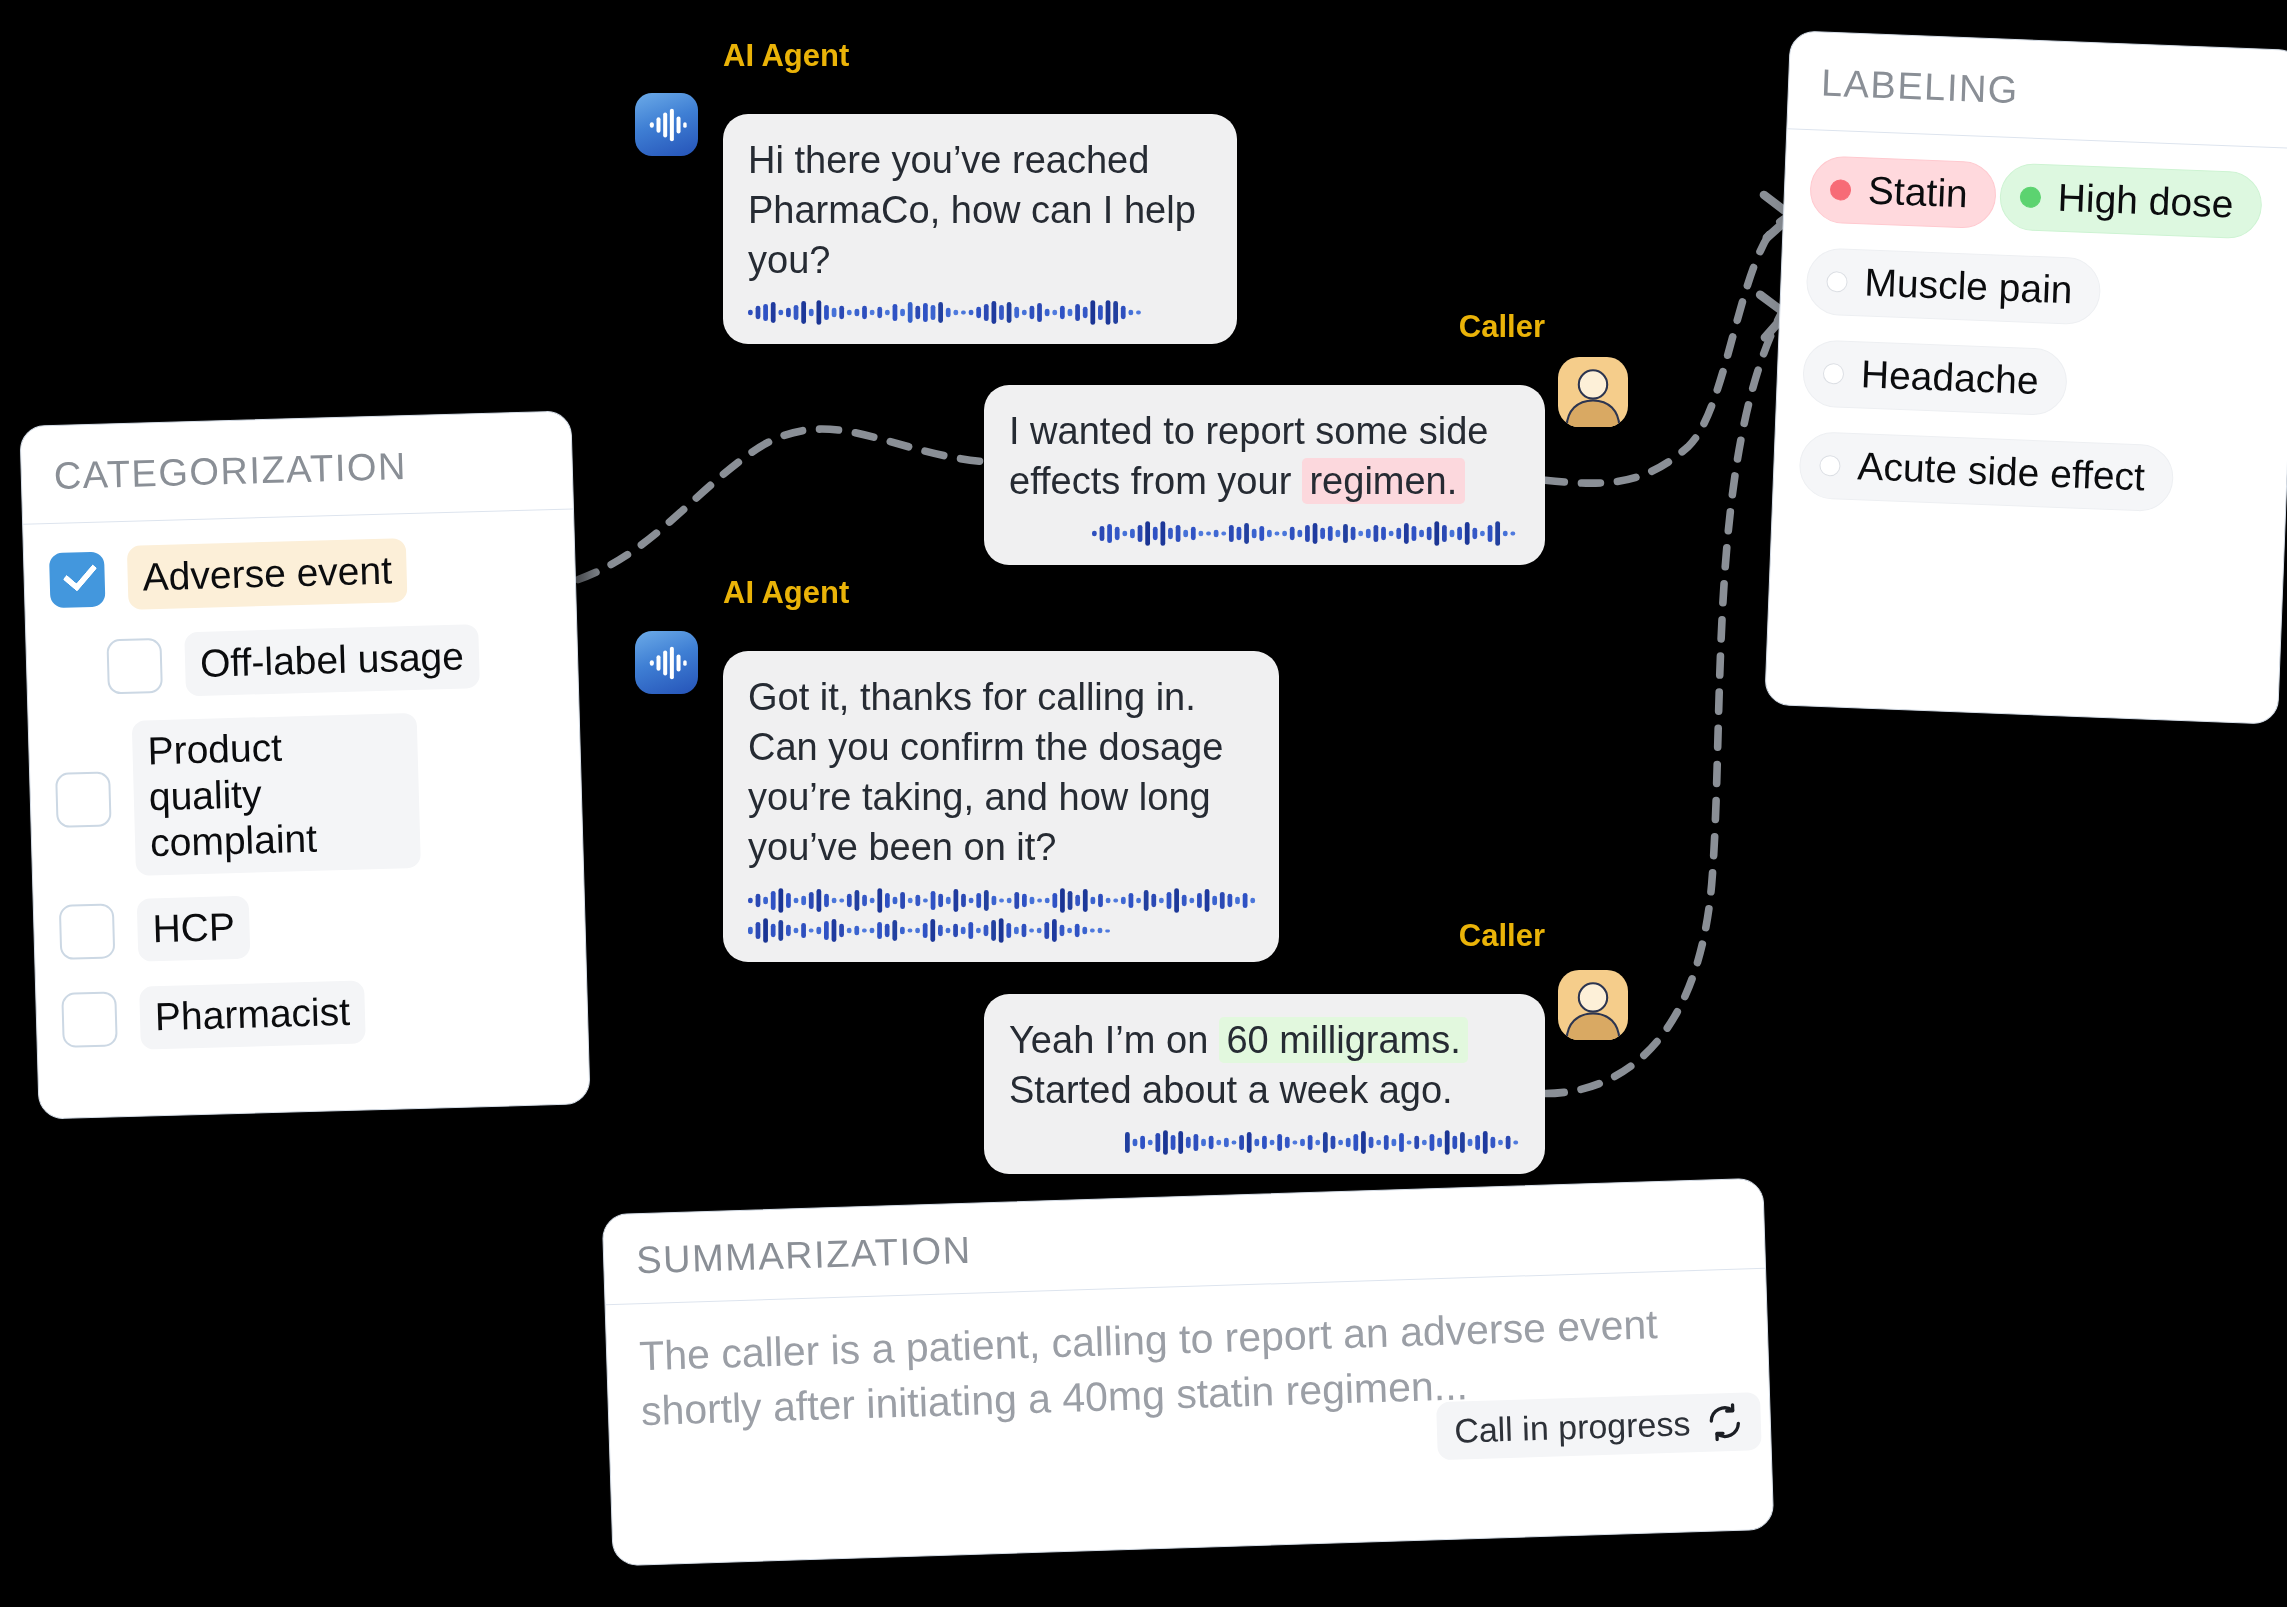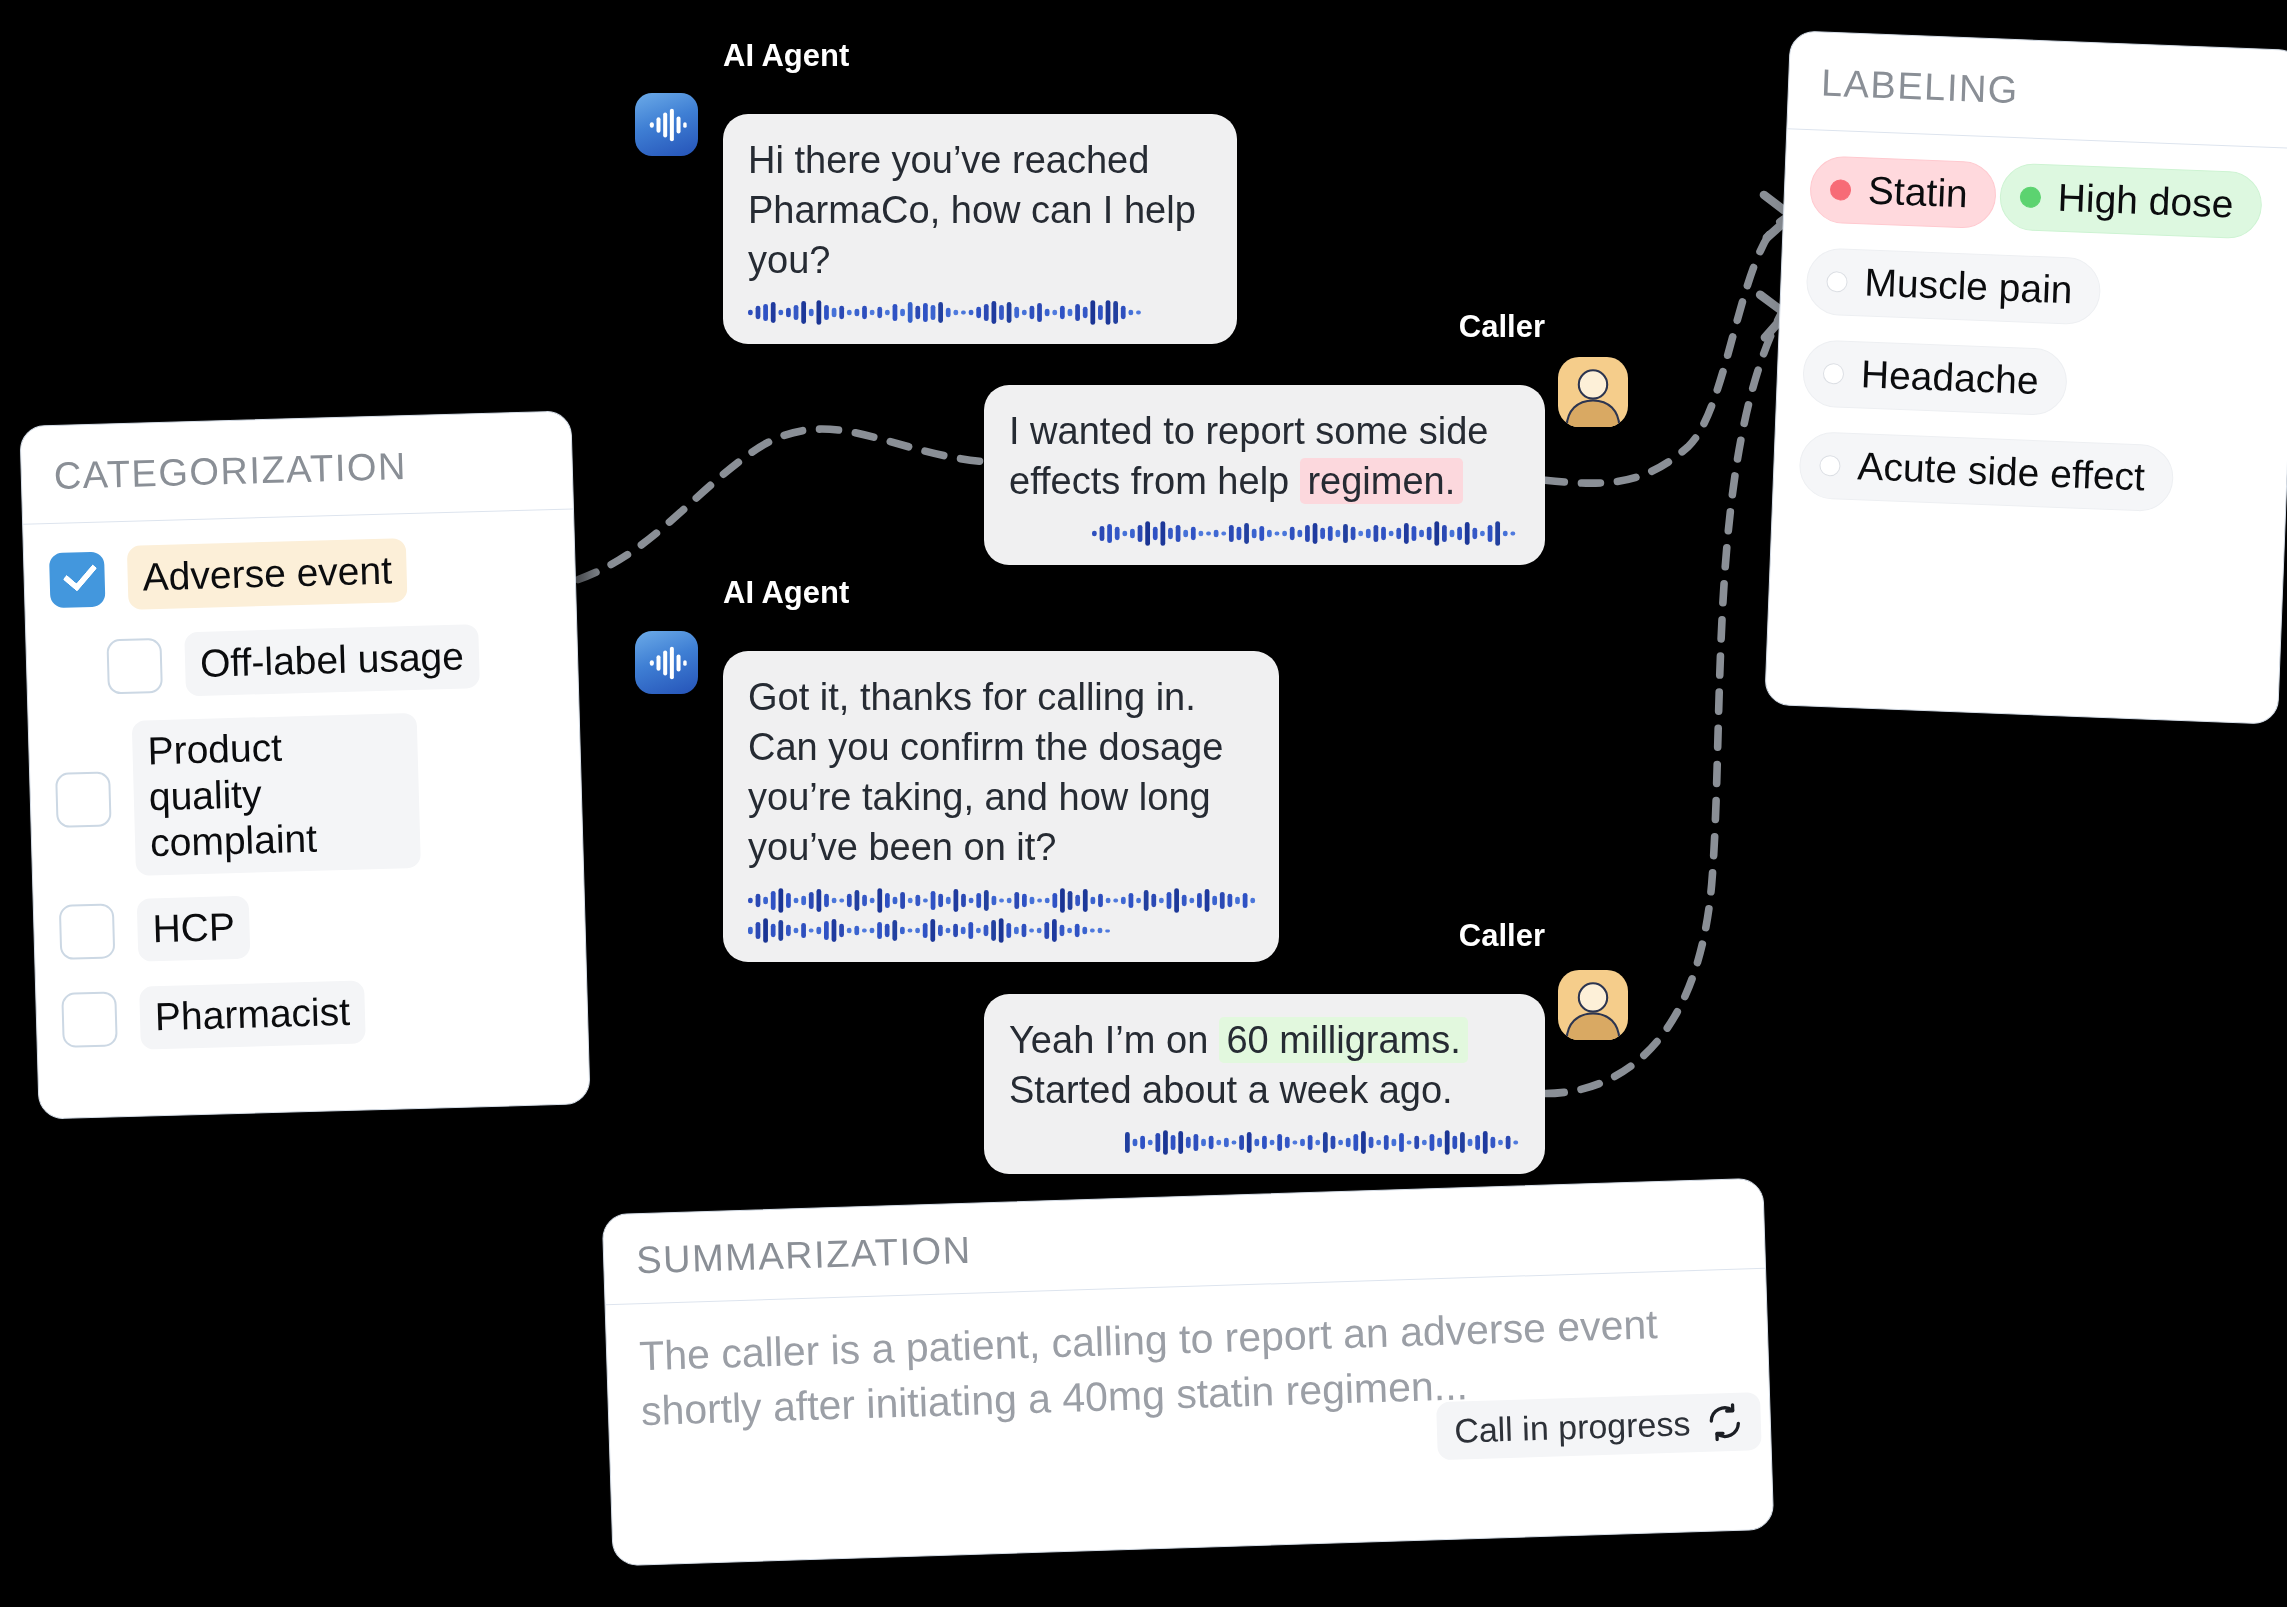--- a/index.html
+++ b/index.html
@@ -132,21 +132,21 @@
     padding: 9.5px 17px;
   }
   .status-chip .stext { font-size: 34px; color: #2d3138; }
   .refresh-icon { margin-left: 15px; display: inline-flex; }
 
   
   .msg { position: absolute; z-index: 3; }
   .speaker {
     font-size: 31px;
     font-weight: bold;
-    color: #ffffff;
+    color: #eab308;
     margin-bottom: 6.7px;
   }
   .speaker.right { text-align: right; }
   .bubble {
     background: #f0f0f1;
     border-radius: 25px;
     padding: 21px 25px 19px 25px;
     margin-top: 40px;
   }
   .btext {
@@ -371,21 +371,21 @@
 
   <div class="avatar-caller" id="caller-avatar-1">
     <svg width="70" height="70" viewBox="0 0 74 74">
       <circle cx="37" cy="29" r="15" fill="#fdf0d8" stroke="#2c3550" stroke-width="2.2"></circle>
       <path d="M9 76 C9 56 21 46 37 46 C53 46 65 56 65 76 Z" fill="#d9a963" stroke="#2c3550" stroke-width="2.2"></path>
     </svg>
   </div>
   <div class="msg" id="msg2">
     <div class="speaker right">Caller</div>
     <div class="bubble">
-      <div class="btext"><span>I wanted to report some side effects from help </span><span class="hl-pink">regimen.</span></div>
+      <div class="btext"><span>I wanted to report some side effects from your </span><span class="hl-pink">regimen.</span></div>
       <div class="wave right">
         <svg width="428" height="25" viewBox="0 0 450 26">
           <g>
             <rect x="0" y="10" width="5" height="6" rx="2.5" fill="#2e4fbe"></rect>
             <rect x="8" y="5" width="5" height="16" rx="2.5" fill="#2b49b4"></rect>
             <rect x="16" y="3" width="5" height="20" rx="2.5" fill="#2f52c4"></rect>
             <rect x="24" y="6" width="5" height="14" rx="2.5" fill="#3558c6"></rect>
             <rect x="32" y="10" width="5" height="6" rx="2.5" fill="#4571d8"></rect>
             <rect x="40" y="8" width="5" height="10" rx="2.5" fill="#3a63cf"></rect>
             <rect x="48" y="4" width="5" height="18" rx="2.5" fill="#2b49b4"></rect>

